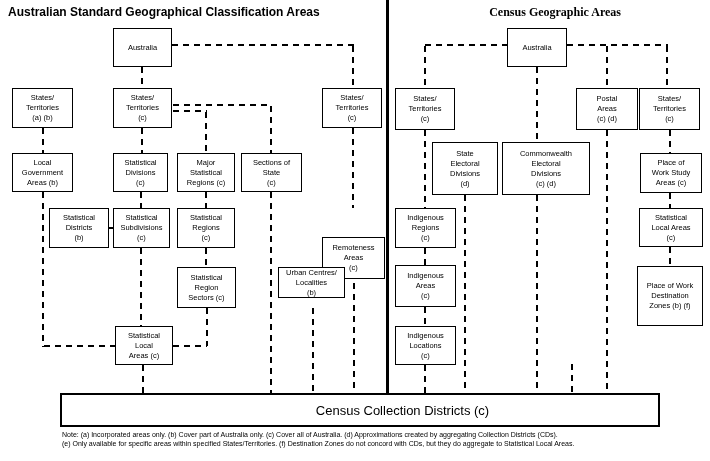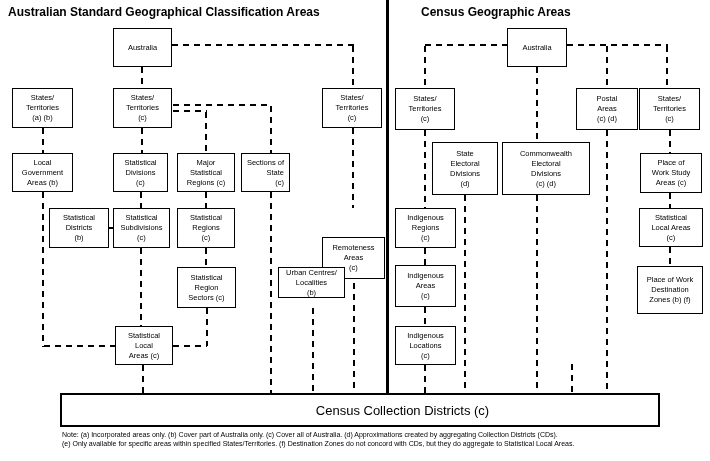--- a/index.html
+++ b/index.html
@@ -33,21 +33,21 @@
     font-size:13px;text-indent:85px;
   }
   .note{position:absolute;left:62px;font-size:7px;line-height:9px;white-space:nowrap;}
 </style>
 </head>
 <body>
 
 <div id="stage">
 
   <div class="title" style="left:8px;top:5px;">Australian Standard Geographical Classification Areas</div>
-  <div class="title" style="left:421px;top:5px;width:200px;text-align:left;">Census Geographic Areas</div>
+  <div class="title" style="left:421px;top:5px;width:200px;text-align:right;font-family:Liberation Serif, serif;">Census Geographic Areas</div>
 
   <div class="divider"></div>
 
   <div class="vline" style="left:141px;top:67px;height:21px;"></div>
   <div class="hline" style="left:172px;top:44px;width:182px;"></div>
   <div class="vline" style="left:352px;top:46px;height:42px;"></div>
   <div class="vline" style="left:42px;top:128px;height:25px;"></div>
   <div class="vline" style="left:42px;top:192px;height:155px;"></div>
   <div class="hline" style="left:44px;top:345px;width:71px;"></div>
   <div class="vline" style="left:141px;top:128px;height:25px;"></div>
@@ -98,21 +98,21 @@
 (c)</div>
   <div class="box" style="left:12px;top:153px;width:61px;height:39px;">Local
 Government
 Areas (b)</div>
   <div class="box" style="left:113px;top:153px;width:55px;height:39px;">Statistical
 Divisions
 (c)</div>
   <div class="box" style="left:177px;top:153px;width:58px;height:39px;">Major
 Statistical
 Regions (c)</div>
-  <div class="box" style="left:241px;top:153px;width:49px;height:39px;text-align:right;">Sections of
+  <div class="box" style="left:241px;top:153px;width:61px;height:39px;">Sections of
 State
 (c)</div>
   <div class="box" style="left:49px;top:208px;width:60px;height:40px;">Statistical
 Districts
 (b)</div>
   <div class="box" style="left:113px;top:208px;width:57px;height:40px;">Statistical
 Subdivisions
 (c)</div>
   <div class="box" style="left:177px;top:208px;width:58px;height:40px;">Statistical
 Regions
@@ -153,21 +153,21 @@
 Areas (c)</div>
   <div class="box" style="left:395px;top:208px;width:61px;height:40px;">Indigenous
 Regions
 (c)</div>
   <div class="box" style="left:639px;top:208px;width:64px;height:39px;">Statistical
 Local Areas
 (c)</div>
   <div class="box" style="left:395px;top:265px;width:61px;height:42px;">Indigenous
 Areas
 (c)</div>
-  <div class="box" style="left:637px;top:266px;width:66px;height:48px;">Place of Work
+  <div class="box" style="left:637px;top:266px;width:66px;height:60px;">Place of Work
 Destination
 Zones (b) (f)</div>
   <div class="box" style="left:395px;top:326px;width:61px;height:39px;">Indigenous
 Locations
 (c)</div>
 
   <div class="ccd">Census Collection Districts (c)</div>
 
   <div class="note" style="top:430px;">Note: (a) Incorporated areas only. (b) Cover part of Australia only. (c) Cover all of Australia. (d) Approximations created by aggregating Collection Districts (CDs).</div>
   <div class="note" style="top:439px;">(e) Only available for specific areas within specified States/Territories. (f) Destination Zones do not concord with CDs, but they do aggregate to Statistical Local Areas.</div>

